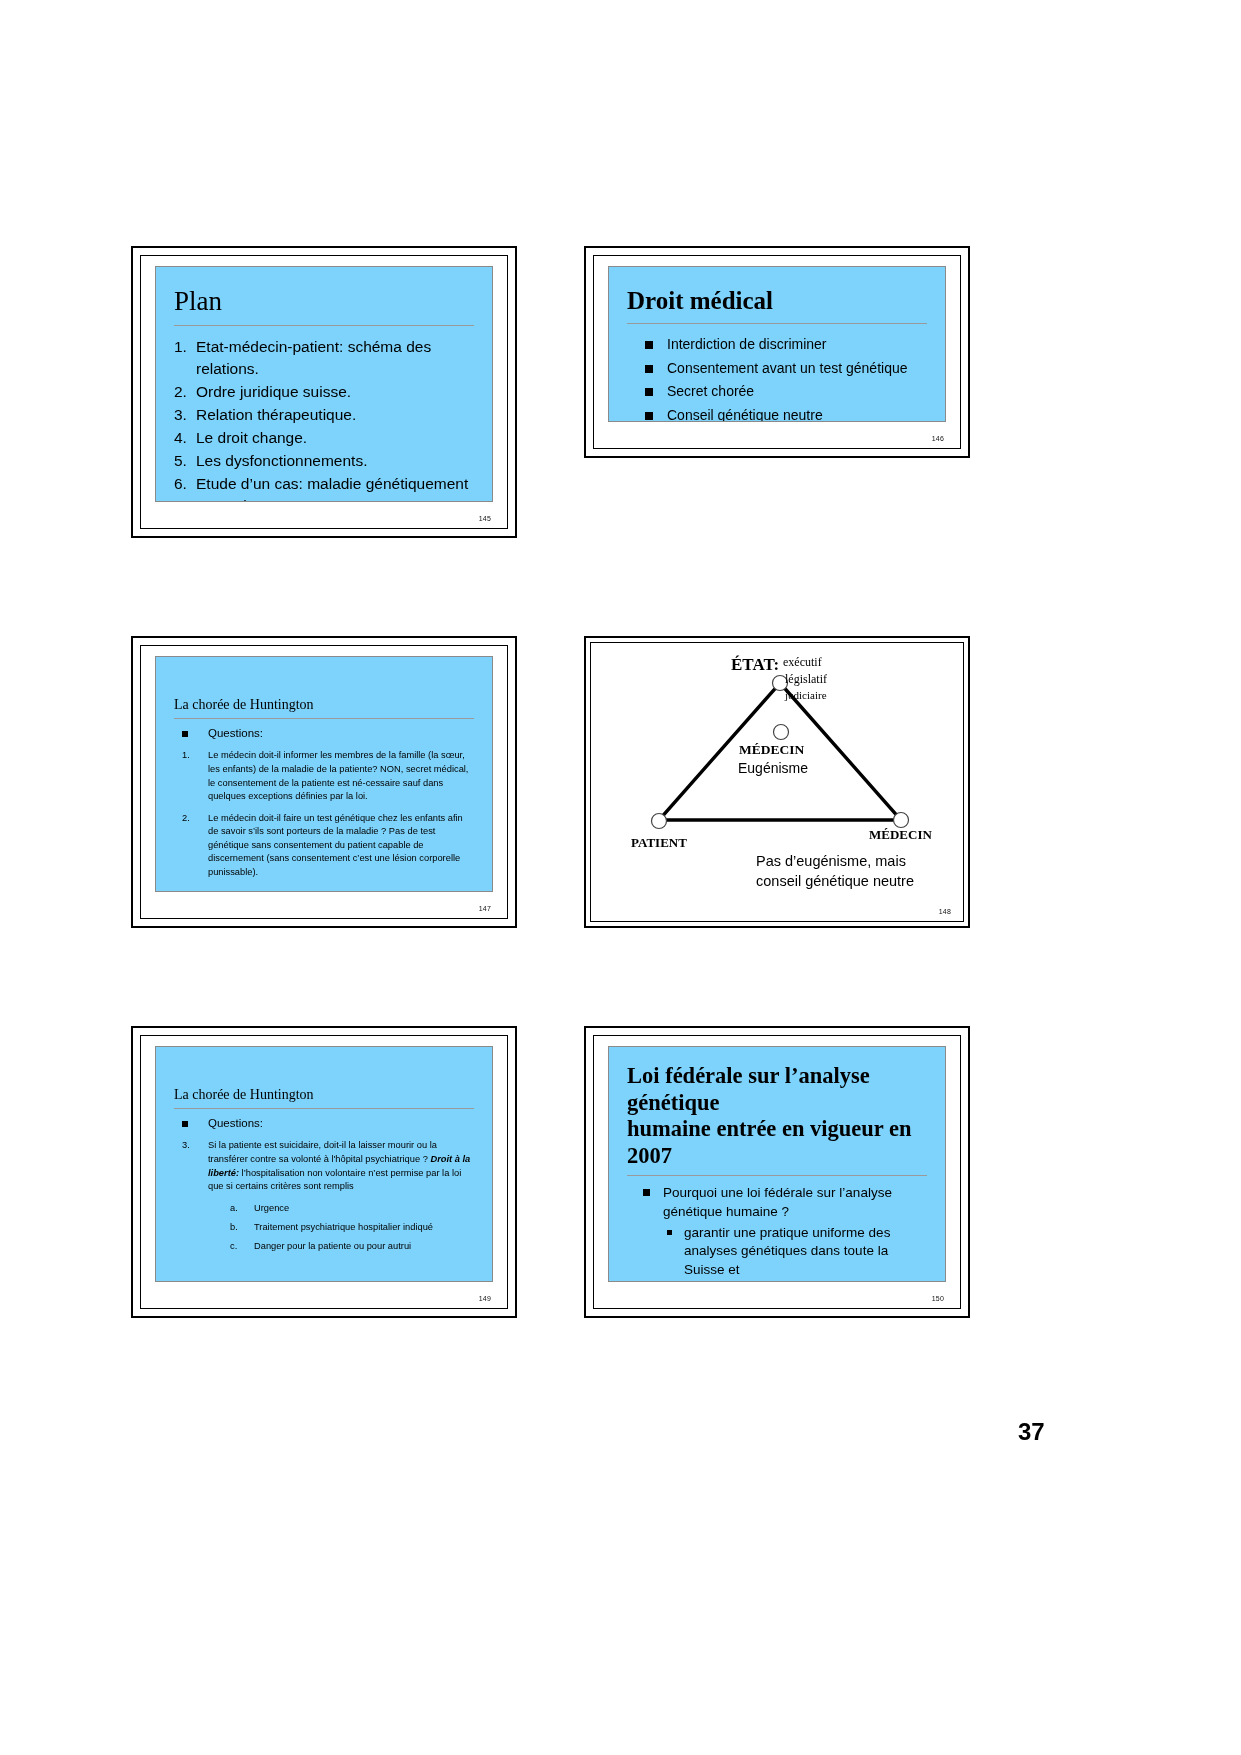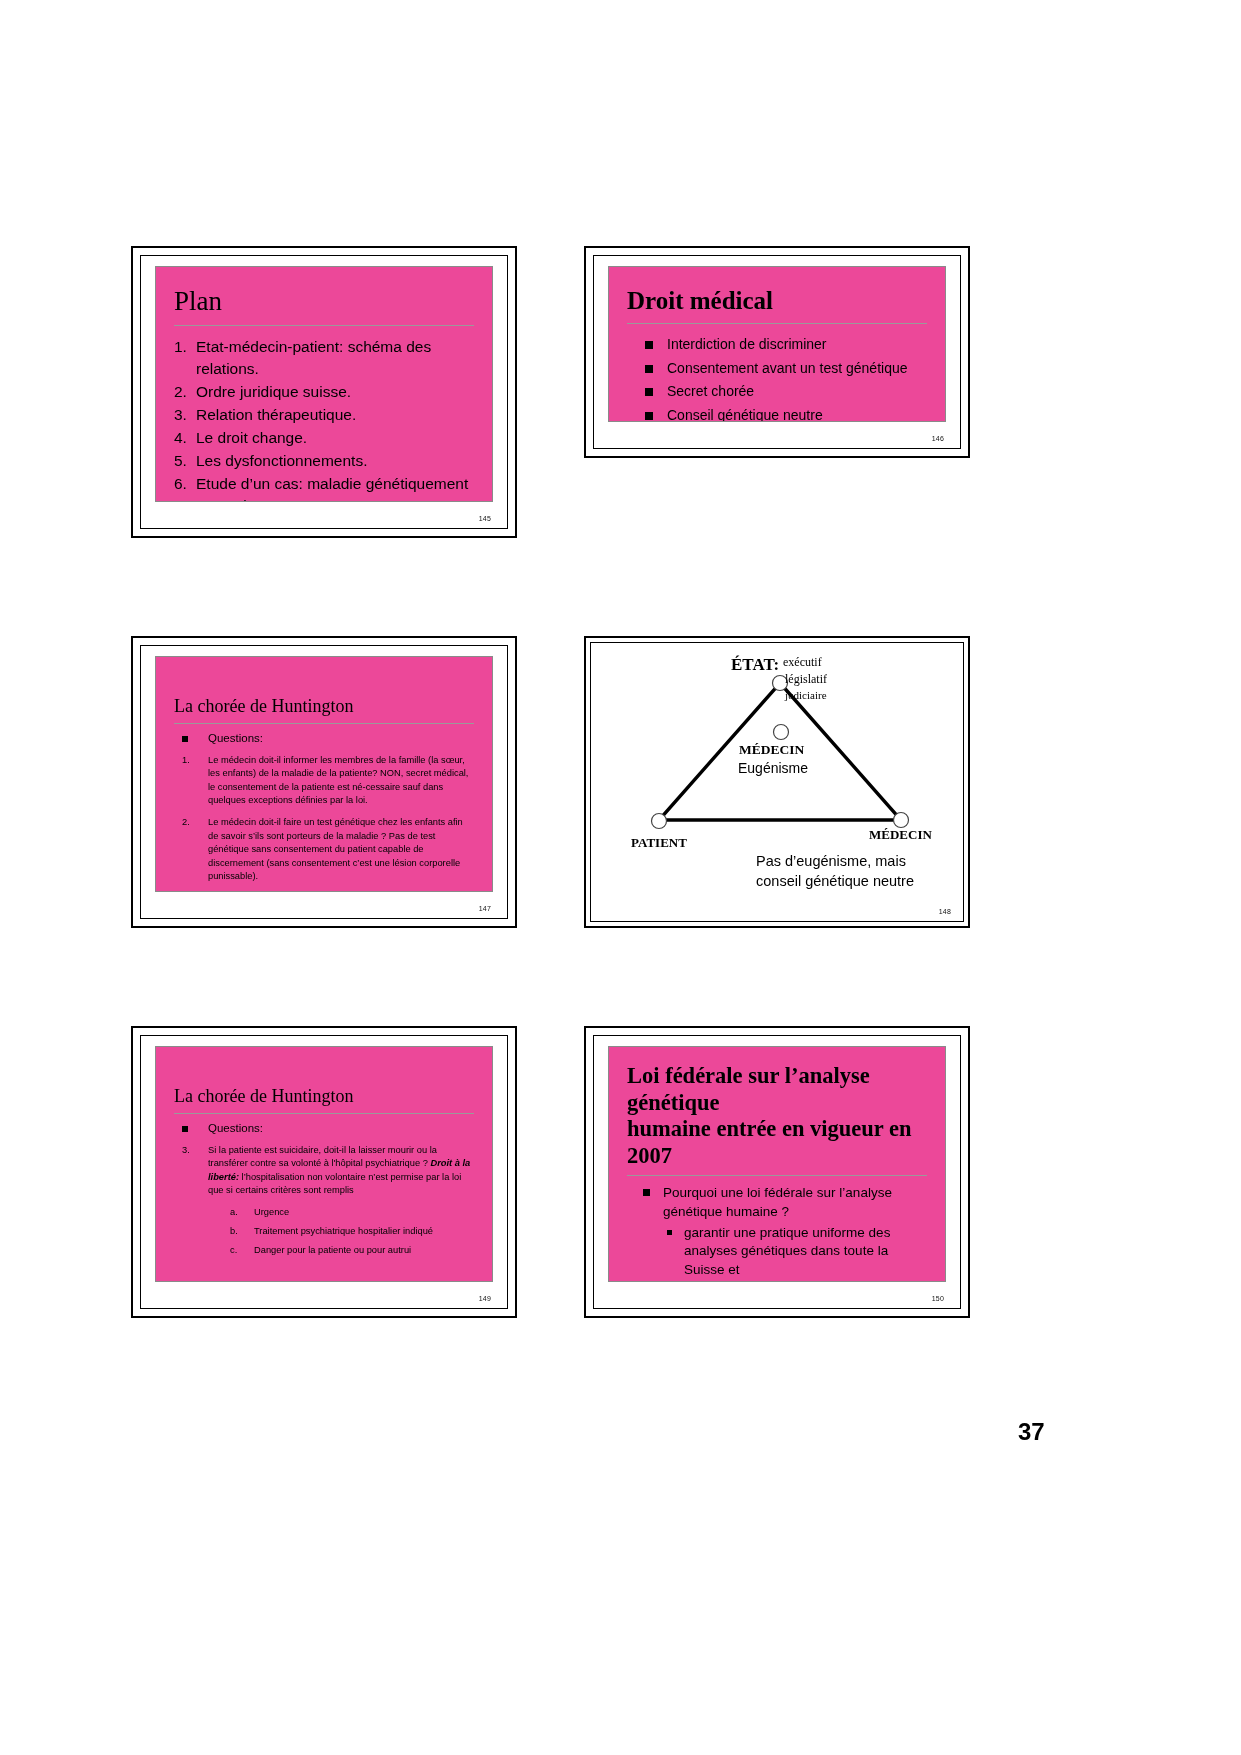--- a/index.html
+++ b/index.html
@@ -37,21 +37,21 @@
     height: 100%;
     border: 1px solid #000;
     position: relative;
     background: #fff;
   }
   .slide-body {
     position: absolute;
     left: 14px; right: 14px; top: 10px; bottom: 26px;
     box-sizing: border-box;
     border: 1px solid #8a8a8a;
-    background: #ec4899;
+    background: #7dd3fc;
     padding: 16px 18px 8px 18px;
     overflow: hidden;
   }
   .slide-num {
     position: absolute;
     right: 16px;
     bottom: 6px;
     font-size: 7px;
     color: #111;
     letter-spacing: .2px;
@@ -67,21 +67,21 @@
   }
   .title-serif-bold {
     font-family: "Liberation Serif", serif;
     font-size: 25px;
     font-weight: 700;
     margin: 4px 0 0 0;
     line-height: 1.12;
   }
   .title-serif-small {
     font-family: "Liberation Serif", serif;
-    font-size: 18px;
+    font-size: 14px;
     font-weight: 400;
     margin: 2px 0 0 0;
     line-height: 1.1;
   }
   .title-serif-bold-2l {
     font-family: "Liberation Serif", serif;
     font-size: 22.5px;
     font-weight: 700;
     margin: 2px 0 0 0;
     line-height: 1.18;

